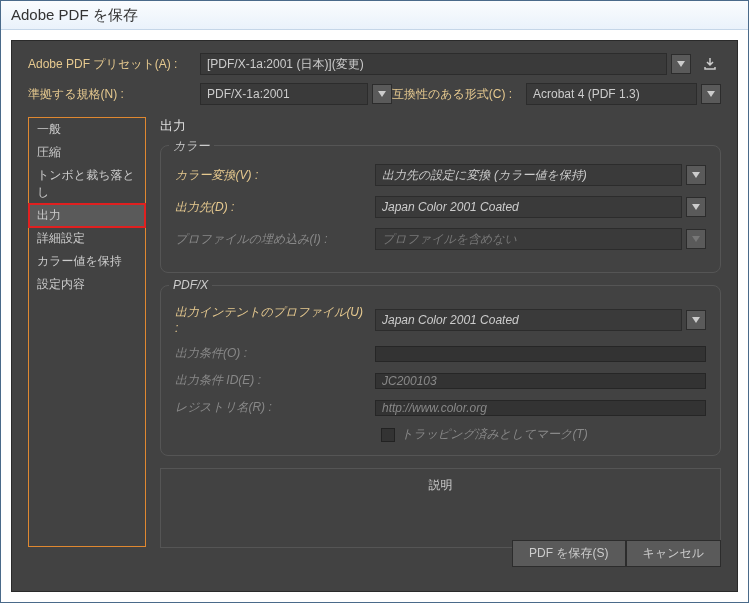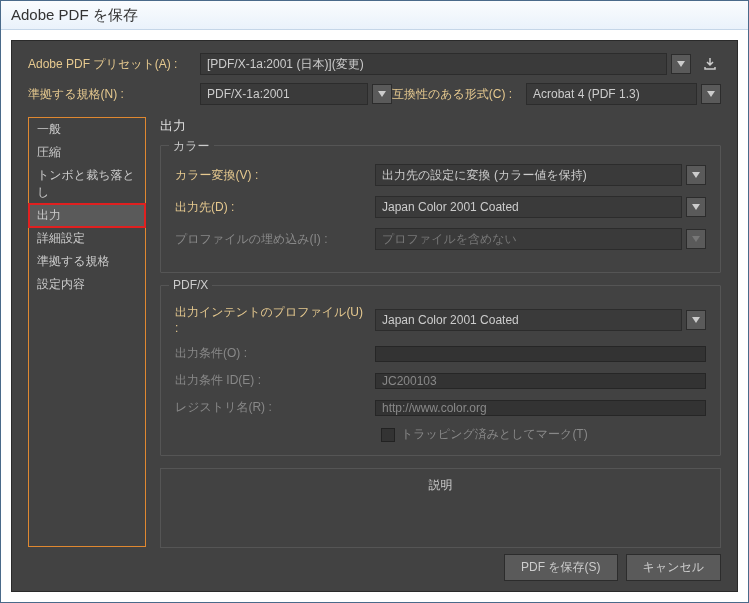--- a/index.html
+++ b/index.html
@@ -15,32 +15,32 @@
 .select-arrow { width: 20px; height: 20px; background: #5a5a5a; border: 1px solid #2c2c2c; display: flex; align-items: center; justify-content: center; margin-left: 4px; }
 .select-arrow svg { width: 8px; height: 6px; }
 .icon-btn { width: 22px; height: 22px; display: flex; align-items: center; justify-content: center; margin-left: 8px; color: #ccc; }
 .top-section { padding: 12px 16px 4px 16px; }
 .body-section { display: flex; padding: 0 16px 0 16px; height: 430px; }
 .sidebar { width: 118px; border: 1px solid #e08830; background: #424242; }
 .sidebar-item { padding: 3px 8px; color: #ccc; cursor: pointer; }
 .sidebar-item.selected { background: #5a5a5a; outline: 2px solid #e02020; outline-offset: -1px; }
 .main { flex: 1; padding-left: 14px; }
 .main-title { color: #ddd; margin-bottom: 10px; font-size: 13px; }
-.group { border: 1px solid #555; border-radius: 1px; margin-bottom: 12px; position: relative; padding: 18px 14px 12px 14px; }
+.group { border: 1px solid #555; border-radius: 8px; margin-bottom: 12px; position: relative; padding: 18px 14px 12px 14px; font-style: italic; }
 .group-title { position: absolute; top: -8px; left: 8px; background: #424242; padding: 0 4px; color: #ccc; font-size: 12px; }
 .form-row { display: flex; align-items: center; margin-bottom: 10px; }
 .form-label { width: 200px; text-align: left; padding-right: 8px; color: #e6c98f; }
 .form-label.dim { color: #888; }
 .textfield { background: #333; border: 1px solid #262626; height: 16px; flex: 1; padding: 0 6px; color: #ccc; display: flex; align-items: center; }
 .textfield.dim { color: #888; }
 .checkbox-row { display: flex; align-items: center; padding-left: 206px; }
 .checkbox { width: 14px; height: 14px; background: #333; border: 1px solid #222; margin-right: 6px; }
 .checkbox-label.dim { color: #888; }
 .desc-box { border: 1px solid #555; height: 80px; padding: 8px 28px; color: #ccc; text-align: center; }
-.footer { position: absolute; bottom: 10px; right: 16px; display: flex; gap: 8px; }
+.footer { position: absolute; bottom: 24px; right: 16px; display: flex; }
 .btn { background: #5a5a5a; border: 1px solid #2c2c2c; padding: 4px 16px; color: #ccc; font-size: 12px; cursor: pointer; min-width: 82px; text-align: center; }
 </style>
 </head>
 <body>
 
 <div class="window">
   <div class="titlebar">
     <span>Adobe PDF を保存</span>
   </div>
   <div class="outer">
@@ -84,21 +84,21 @@
         </div>
       </div>
 
       <div class="body-section">
         <div class="sidebar" id="sidebar">
             <div class="sidebar-item">一般</div>
             <div class="sidebar-item">圧縮</div>
             <div class="sidebar-item">トンボと裁ち落とし</div>
             <div class="sidebar-item selected">出力</div>
             <div class="sidebar-item">詳細設定</div>
-            <div class="sidebar-item">準拠する規格</div>
+            <div class="sidebar-item">カラー値を保持</div>
             <div class="sidebar-item">設定内容</div>
           </div>
         <div class="main">
           <div class="main-title">出力</div>
 
           <div class="group">
             <div class="group-title">カラー</div>
             <div class="form-row">
               <div class="form-label">カラー変換(V) :</div>
               <div class="select">

